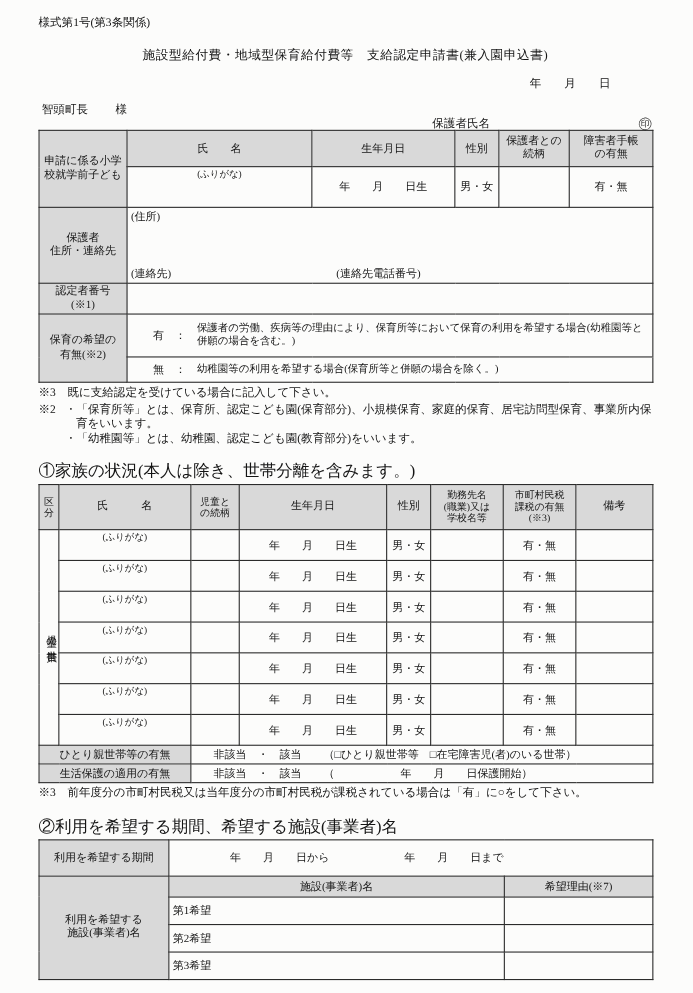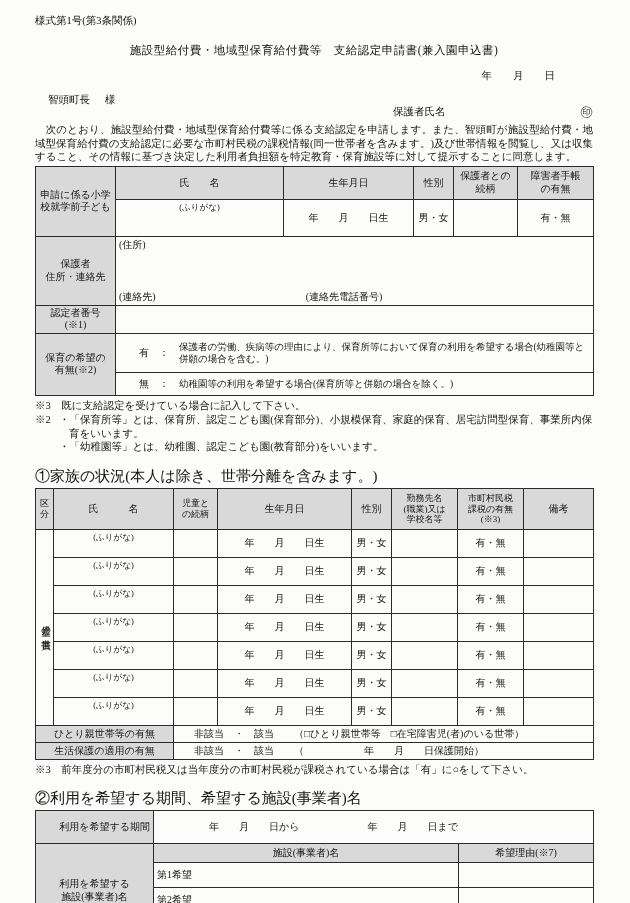--- a/index.html
+++ b/index.html
@@ -12,21 +12,21 @@
     font-family:"Liberation Serif","DejaVu Serif",serif;
     font-size:10.5px;
     box-sizing:border-box;
     padding:14px 37px 0 35px;
     overflow:hidden;
   }
   .form-no{font-size:10.5px;}
   .title{margin-top:15px;text-align:center;font-size:11.5px;letter-spacing:.5px;}
   .date-line{margin-top:11px;text-align:right;padding-right:38px;}
   .addr-block{position:relative;height:32px;margin-top:1px;}
-  .addressee{position:absolute;left:13px;top:9px;}
+  .addressee{position:absolute;left:3px;top:9px;}
   .honorific{position:absolute;left:70px;top:9px;}
   .guardian-label{position:absolute;left:358px;top:21px;}
   .seal{position:absolute;right:0;top:19px;font-size:13px;}
   .intro{margin:7px 0 0 0;line-height:13.6px;text-align:justify;}
   h4.sec{margin:13px 0 2px 0;font-size:15px;font-weight:normal;}
   .note{line-height:13.5px;margin-top:3px;}
   .note-list{display:flex;margin-top:1px;line-height:13.5px;}
   .note-list .pfx{flex:0 0 24px;}
   .note-item{margin:0;text-indent:-10px;padding-left:10px;}
 
@@ -55,21 +55,21 @@
   
   table.t2 td{font-size:10px;}
   tr.fh td{height:38px;font-size:9px;line-height:10.5px;}
   tr.fr td{height:25px;}
   tr.br td{height:14px;}
   .vert{writing-mode:vertical-rl;text-orientation:upright;letter-spacing:1px;font-size:9.5px;display:inline-block;}
   td.vcell{text-align:center;vertical-align:middle;padding:0;}
   .val-indent{padding-left:20px !important;vertical-align:middle;}
 
   
-  tr.p32 td{height:30px;text-align:right;} tr.p18 td{height:16px;} tr.p24 td{height:22px;}
+  tr.p32 td{height:30px;} tr.p18 td{height:16px;} tr.p24 td{height:22px;}
   .period-val{vertical-align:middle;}
   .period-inner{display:flex;padding-left:52px;}
   .period-inner .to{margin-left:68px;}
   .choice-cell{vertical-align:middle;}
 </style>
 </head>
 <body>
 
 <div class="page">
 
@@ -77,21 +77,20 @@
   <div class="title">施設型給付費・地域型保育給付費等　支給認定申請書(兼入園申込書)</div>
   <div class="date-line">年　　月　　日</div>
 
   <div class="addr-block">
     <span class="addressee">智頭町長</span>
     <span class="honorific">様</span>
     <span class="guardian-label">保護者氏名</span>
     <span class="seal">㊞</span>
   </div>
 
-  <p class="intro">　次のとおり、施設型給付費・地域型保育給付費等に係る支給認定を申請します。また、智頭町が施設型給付費・地域型保育給付費の支給認定に必要な市町村民税の課税情報(同一世帯者を含みます。)及び世帯情報を閲覧し、又は収集すること、その情報に基づき決定した利用者負担額を特定教育・保育施設等に対して提示することに同意します。</p>
 
   <table class="t t1">
     <colgroup>
         <col style="width:80px">
         <col style="width:168px">
         <col style="width:130px">
         <col style="width:40px">
         <col style="width:64px">
         <col style="width:76px">
       </colgroup>

